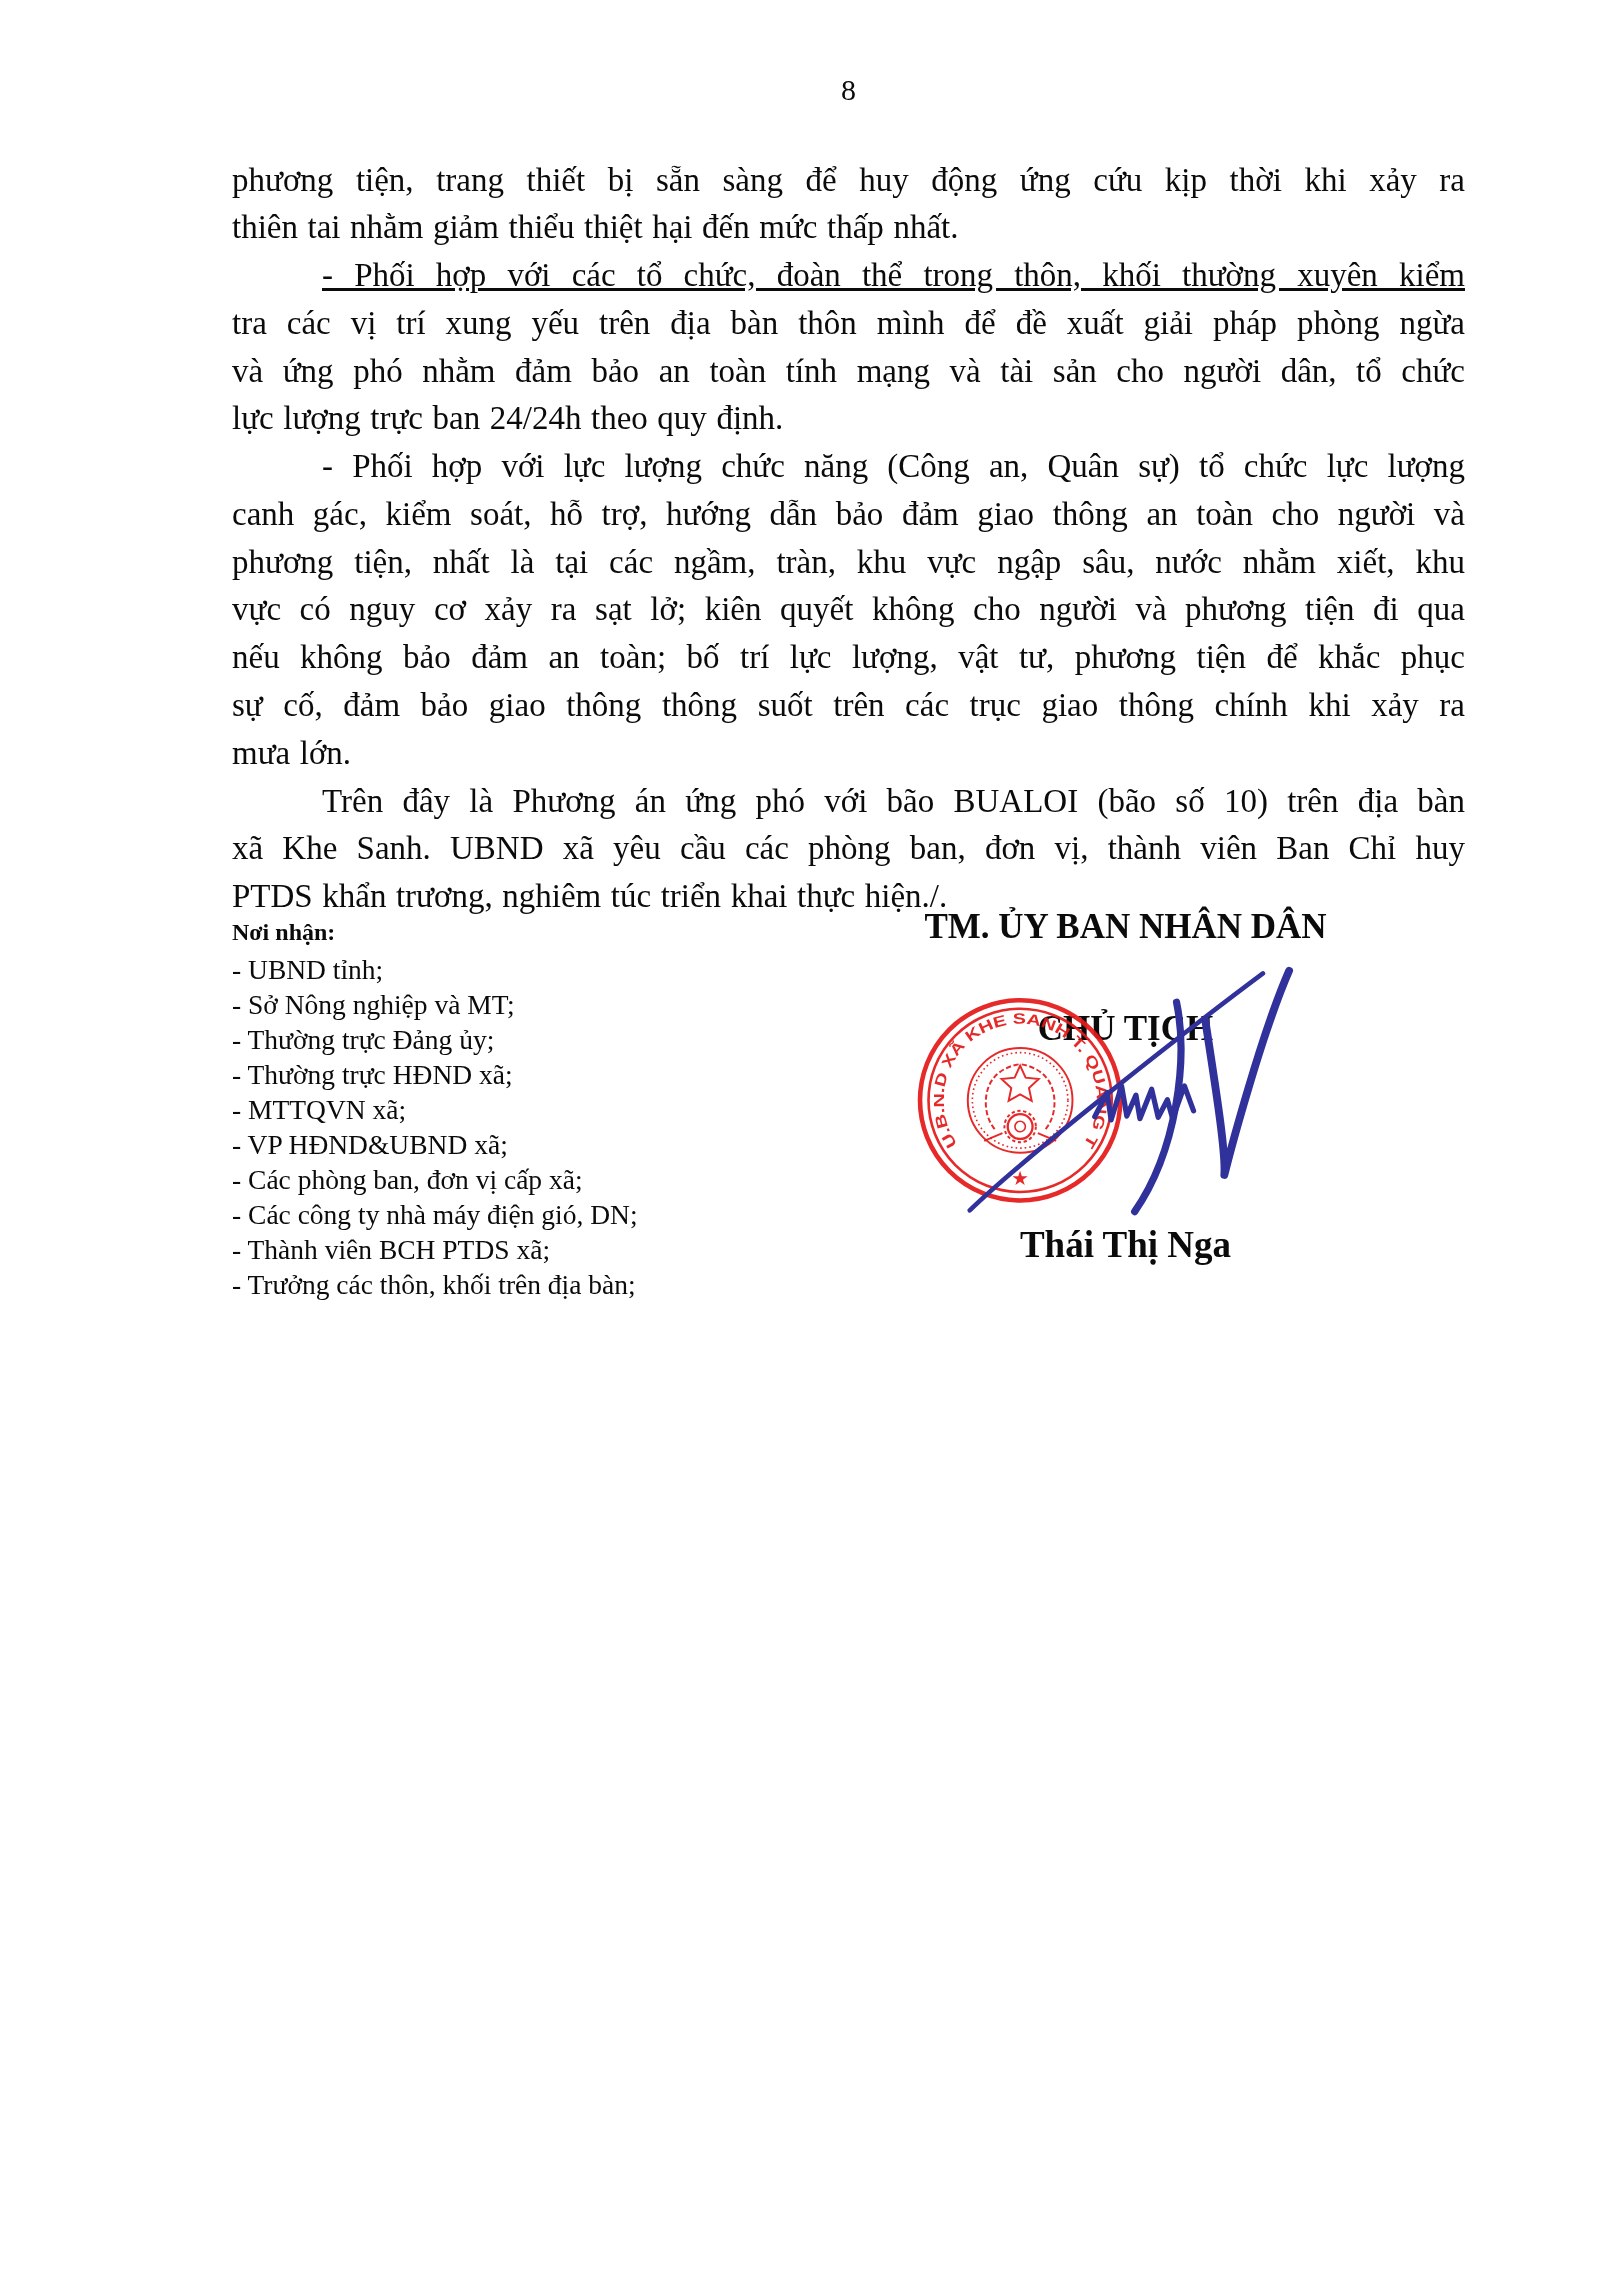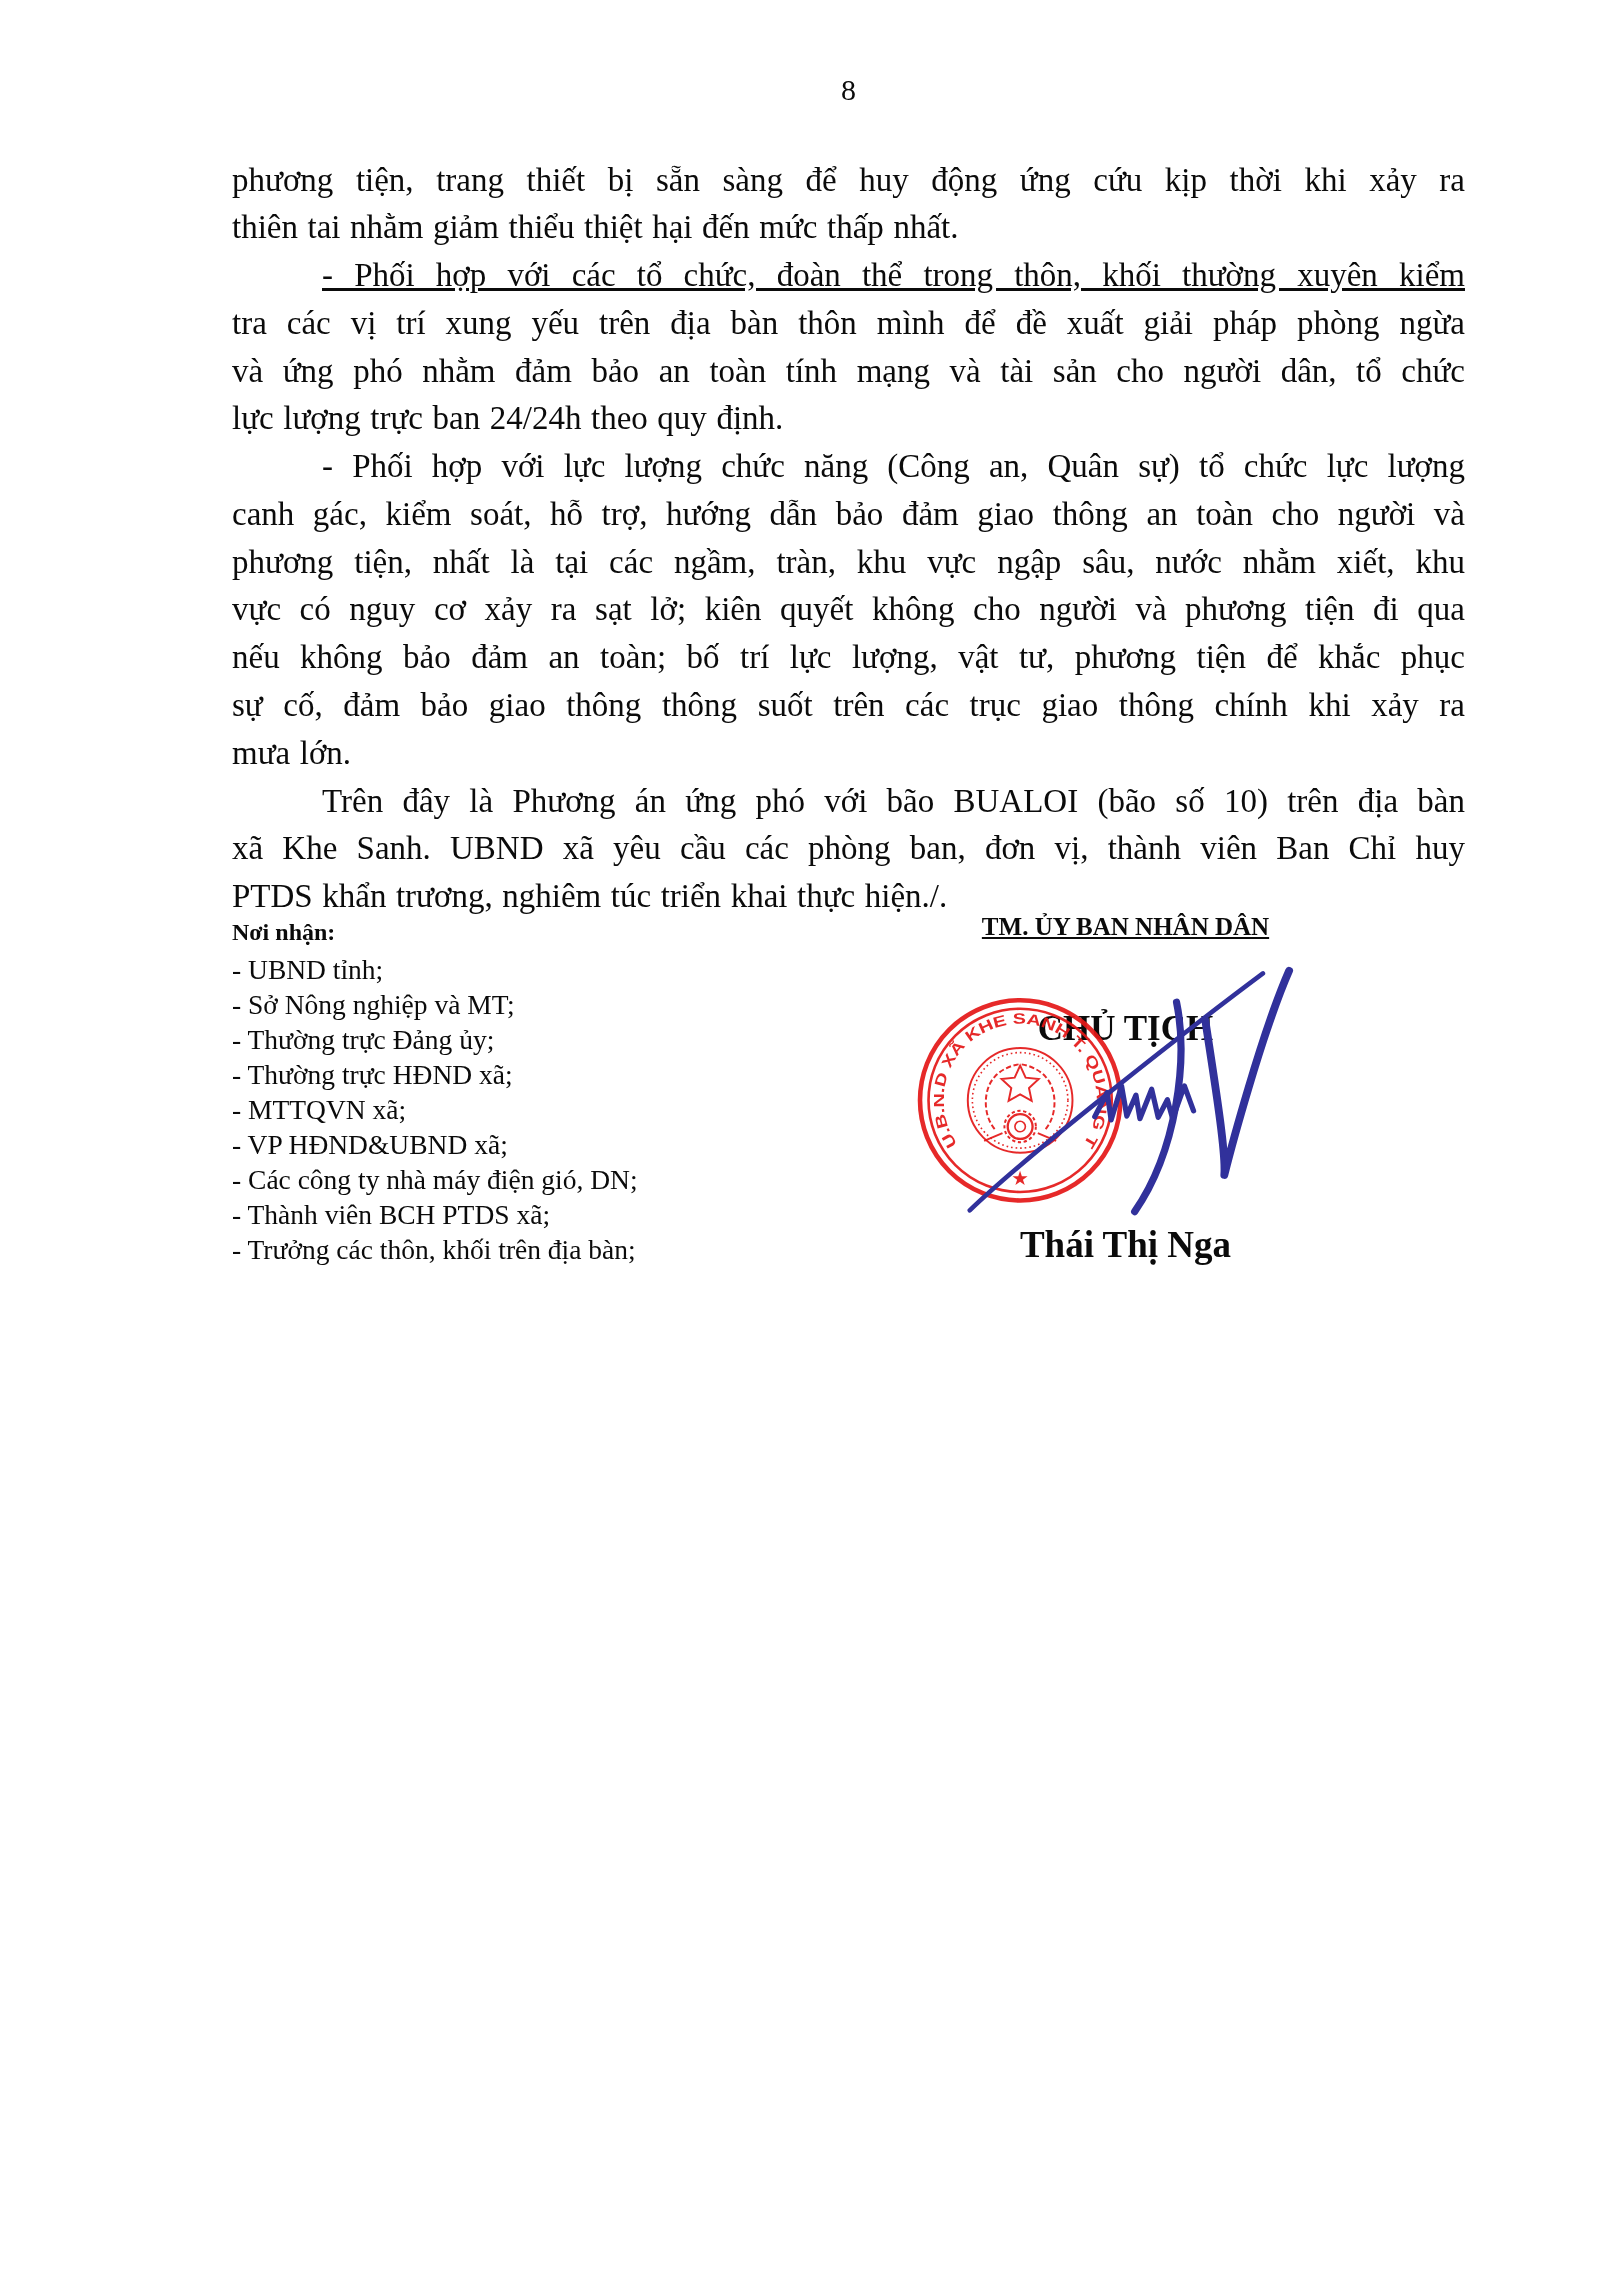--- a/index.html
+++ b/index.html
@@ -30,21 +30,21 @@
     position:absolute;left:232px;top:912px;width:589px;
   }
   .recipients-title{
     font-size:24px;line-height:40px;font-weight:bold;
   }
   .recipient-item{
     font-size:27.5px;line-height:35px;height:35px;white-space:nowrap;
   }
   
   .sig-col{ position:absolute;left:903px;width:445px;text-align:center; }
-  .authority-line{ top:905px;font-size:25px;line-height:43px;font-weight:bold;white-space:nowrap;text-decoration:underline; }
+  .authority-line{ top:905px;font-size:35px;line-height:43px;font-weight:bold;white-space:nowrap; }
   .title-line{ top:1007px;font-size:35px;line-height:43px;font-weight:bold; }
   .signer-name{ top:1222px;font-size:37px;line-height:46px;font-weight:bold; }
   .seal-sig-svg{ position:absolute;left:903px;top:955px;width:445px;height:275px; }
   .seal-stroke{ fill:none;stroke:#e41919;stroke-opacity:.93; }
   .seal-fill{ fill:#e41919;fill-opacity:.93; }
   .ink{ fill:none;stroke:#31319b;stroke-linecap:round;stroke-linejoin:round; }
 </style>
 </head>
 <body>
 
@@ -73,20 +73,21 @@
 
   <div class="recipients">
     <div class="recipients-title">Nơi nhận:</div>
     <div id="recipients-list">
         <div class="recipient-item">- UBND tỉnh;</div>
         <div class="recipient-item">- Sở Nông nghiệp và MT;</div>
         <div class="recipient-item">- Thường trực Đảng ủy;</div>
         <div class="recipient-item">- Thường trực HĐND xã;</div>
         <div class="recipient-item">- MTTQVN xã;</div>
         <div class="recipient-item">- VP HĐND&amp;UBND xã;</div>
+        <div class="recipient-item">- Các phòng ban, đơn vị cấp xã;</div>
         <div class="recipient-item">- Các công ty nhà máy điện gió, DN;</div>
         <div class="recipient-item">- Thành viên BCH PTDS xã;</div>
         <div class="recipient-item">- Trưởng các thôn, khối trên địa bàn;</div>
       </div>
   </div>
 
   <div class="sig-col authority-line">TM. ỦY BAN NHÂN DÂN</div>
   <div class="sig-col title-line">CHỦ TỊCH</div>
 
   <svg class="seal-sig-svg" viewBox="0 0 680 420" xmlns="http://www.w3.org/2000/svg">

